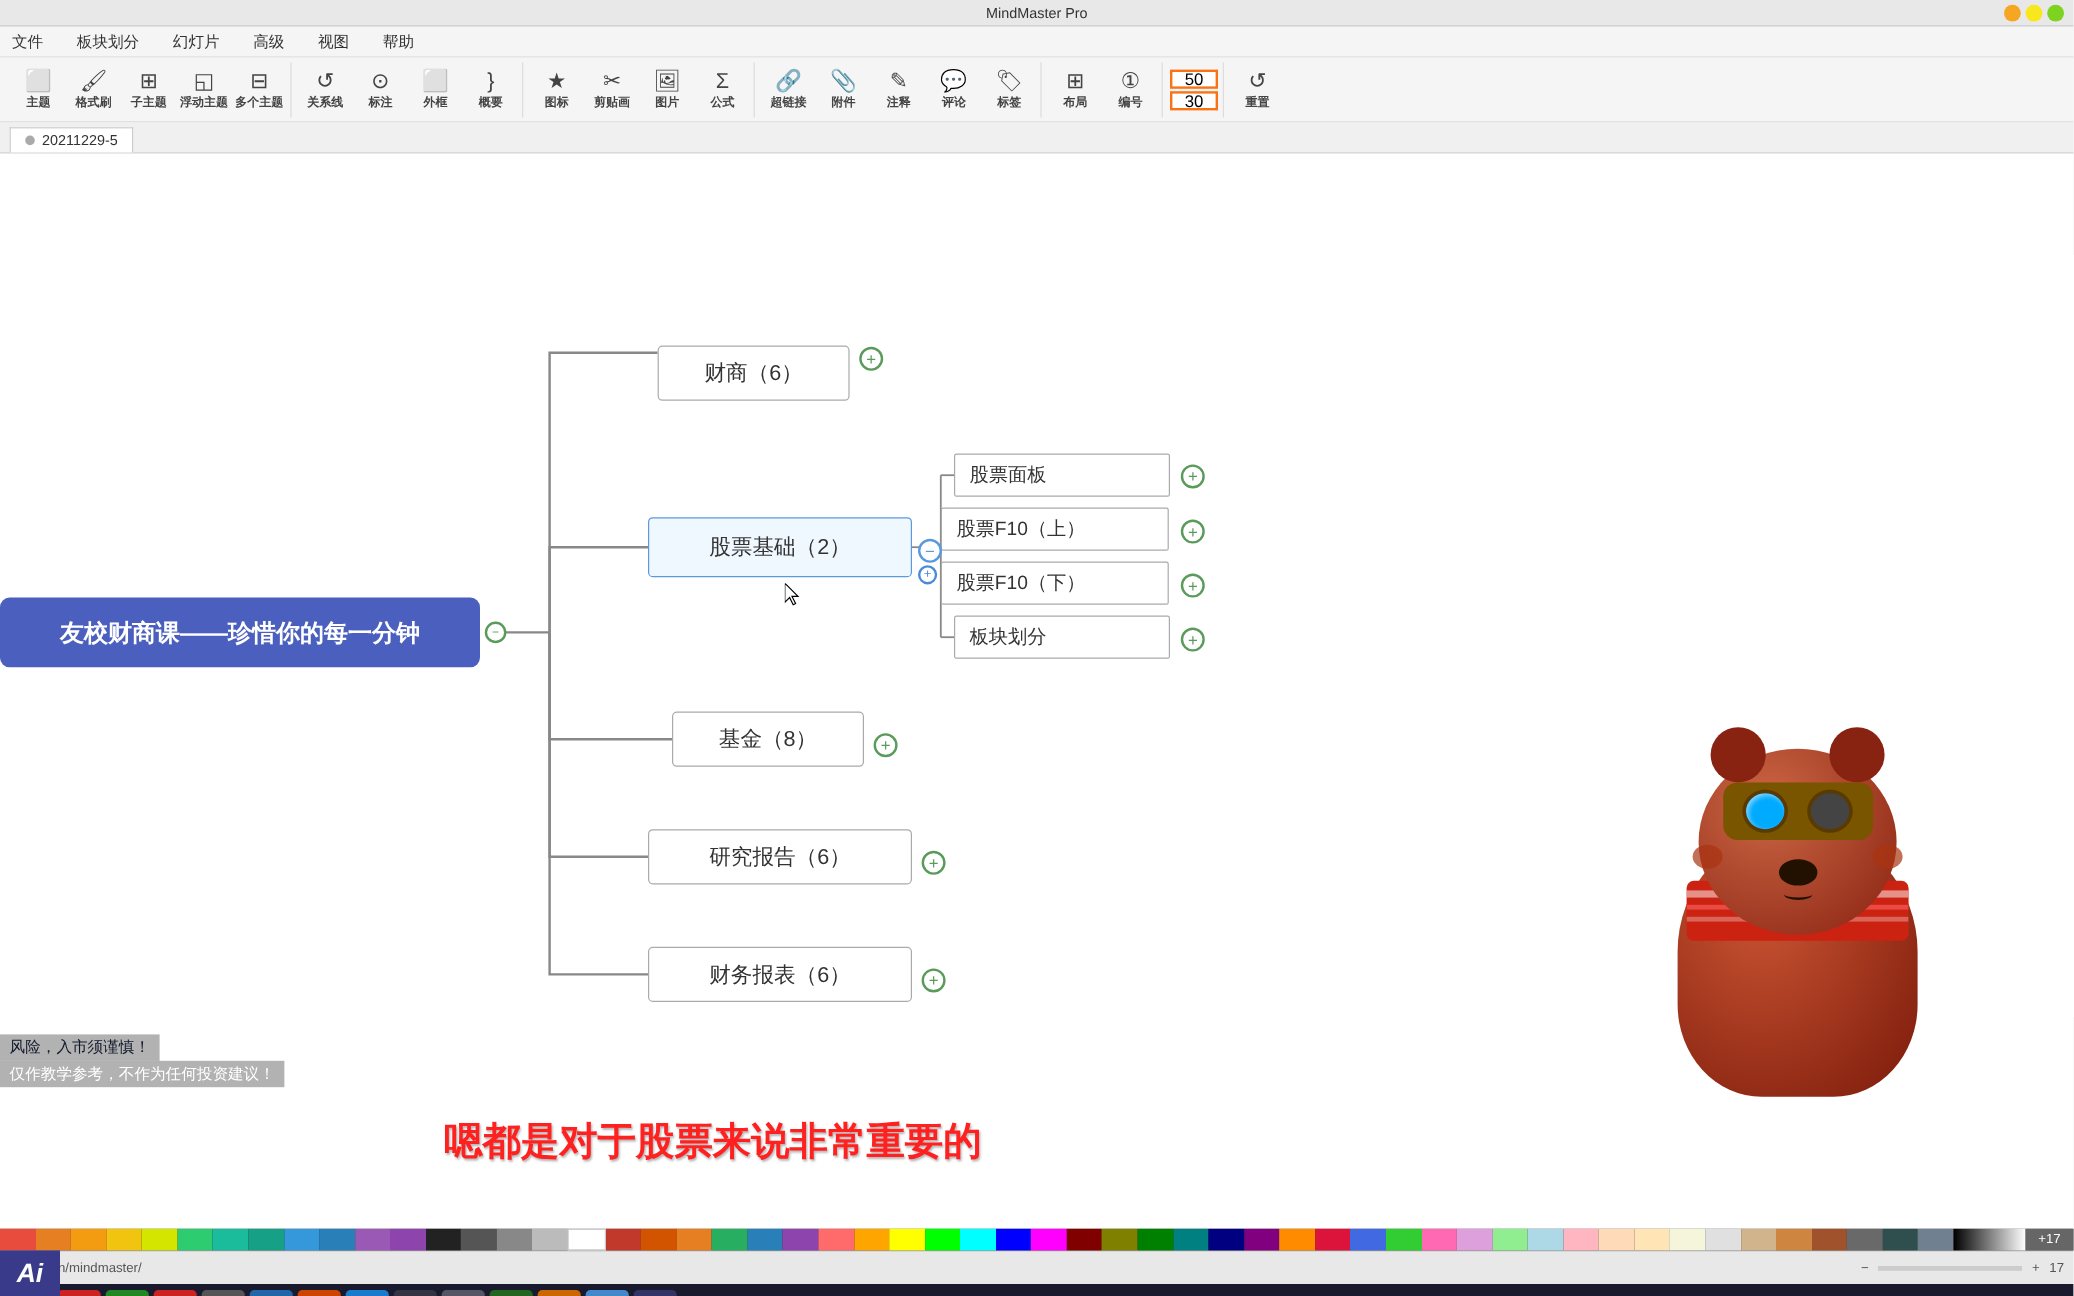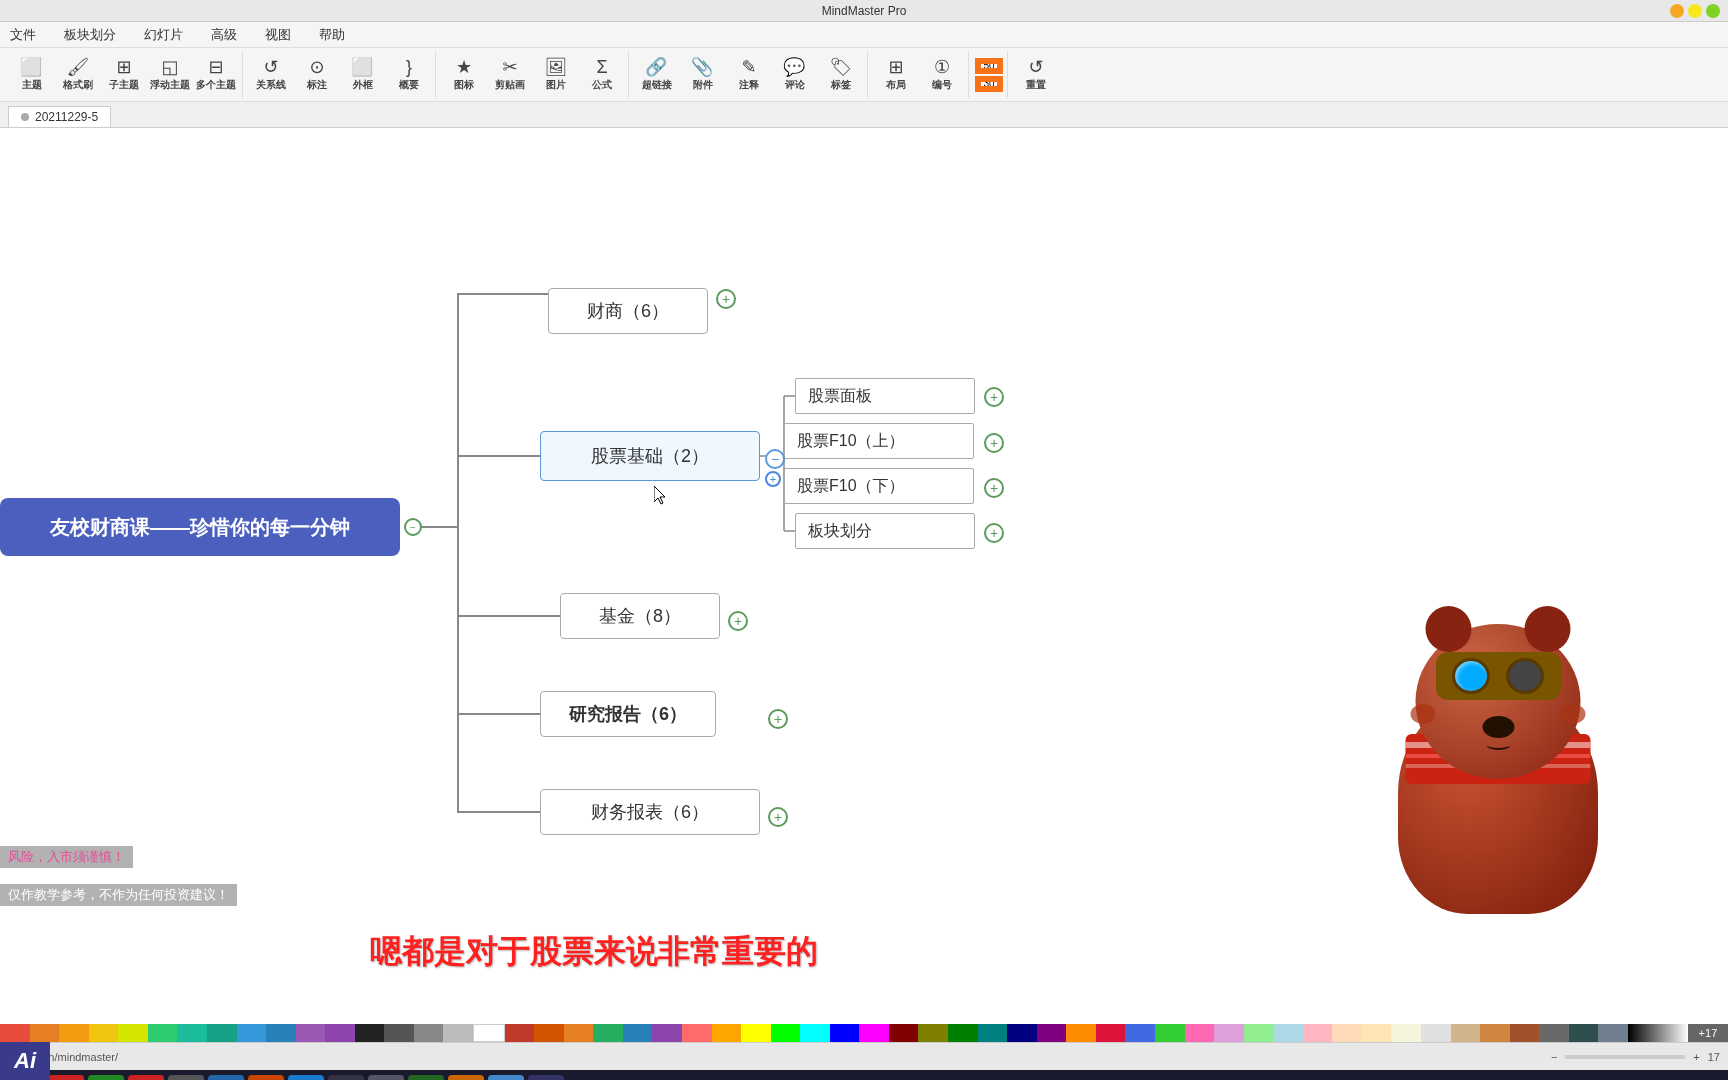--- a/index.html
+++ b/index.html
@@ -99,24 +99,24 @@
     }
 
     
     .zoom-control {
       display: flex;
       flex-direction: column;
       align-items: center;
       gap: 2px;
     }
     .zoom-input {
-      width: 28px;
+      width: 40px;
       height: 16px;
-      border: 6px solid #f97316;
-      font-size: 10px;
+      border: 2px solid #f97316;
+      font-size: 14px;
       text-align: center;
       background: white;
     }
 
     
     #tab-bar {
       height: 26px;
       background: #f0f0f0;
       border-bottom: 1px solid #ccc;
       display: flex;
@@ -517,31 +517,31 @@
   <div class="sub-node" style="left:795px; top:385px; width:180px;">
     <span>板块划分</span>
   </div>
   <div class="plus-btn" style="left:984px; top:395px;">+</div>
 
   <div class="branch-node" style="left:560px; top:465px; width:160px; height:46px;">
     <span>基金（8）</span>
   </div>
   <div class="plus-btn" style="left:728px; top:483px;">+</div>
 
-  <div class="branch-node" style="left:540px; top:563px; width:176px; height:46px;font-weight:bold;">
+  <div class="branch-node" style="left:540px; top:563px; width:220px; height:46px;">
     <span>研究报告（6）</span>
   </div>
   <div class="plus-btn" style="left:768px; top:581px;">+</div>
 
   <div class="branch-node" style="left:540px; top:661px; width:220px; height:46px;">
     <span>财务报表（6）</span>
   </div>
   <div class="plus-btn" style="left:768px; top:679px;">+</div>
 
-  <div style="position:absolute; bottom:156px; left:0; color:#ec4899; font-size:13px; background:rgba(0,0,0,0.3); padding:2px 8px;">
+  <div style="position:absolute; bottom:140px; left:0; color:#0f172a; font-size:13px; background:rgba(0,0,0,0.3); padding:2px 8px;">
     <span>风险，入市须谨慎！</span>
   </div>
   <div style="position:absolute; bottom:118px; left:0; color:white; font-size:13px; background:rgba(0,0,0,0.3); padding:2px 8px;">
     <span>仅作教学参考，不作为任何投资建议！</span>
   </div>
 
   <div style="position:absolute; bottom:50px; left:370px; color:#ff2020; font-size:32px; font-weight:bold; z-index:6; text-shadow:1px 1px 2px rgba(0,0,0,0.3);">
     <span>嗯都是对于股票来说非常重要的</span>
   </div>
 

